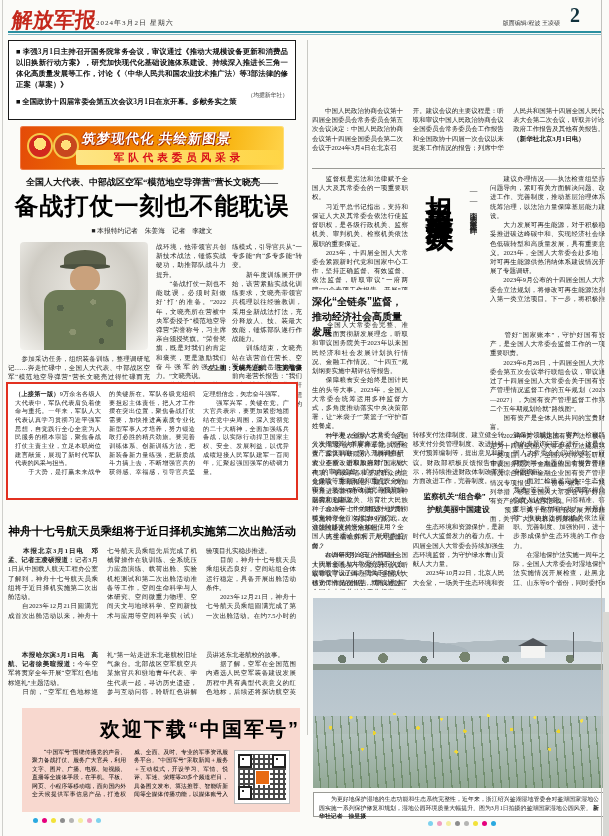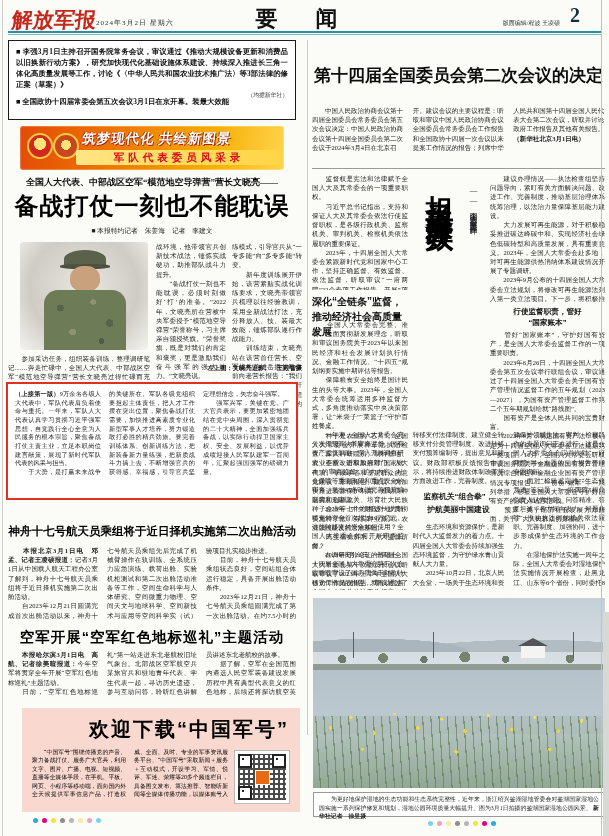--- a/index.html
+++ b/index.html
@@ -58,21 +58,21 @@
   #red-box{left:6px;top:382px;width:292px;height:118px;border:2.5px solid #e23020;background:#fff;padding:6px 7px;box-sizing:border-box;}
   #red-box-inner{column-count:3;column-gap:8px;height:100px;overflow:hidden;}
   
   #sz-headline{left:8px;top:524px;width:288px;font-size:11.5px;font-weight:bold;color:#000;font-family:"Liberation Sans",sans-serif;text-align:right;}
   #sz-body{left:8px;top:546px;width:288px;height:76px;column-count:3;column-gap:9px;}
   
   #kj-headline{left:8px;top:628px;width:288px;font-size:14.5px;font-weight:bold;color:#000;letter-spacing:1px;font-family:"Liberation Sans",sans-serif;}
   #kj-body{left:8px;top:650px;width:288px;height:54px;column-count:3;column-gap:9px;}
   
   #jh-box{left:22px;top:708px;width:278px;height:104px;background:#f8d8cf;}
-  #jh-title{position:absolute;left:0;top:8px;width:278px;text-align:center;font-size:20px;font-weight:bold;color:#000;letter-spacing:2px;font-family:"Liberation Sans",sans-serif;padding-left:28px;}
+  #jh-title{position:absolute;left:0;top:8px;width:278px;text-align:right;font-size:20px;font-weight:bold;color:#000;letter-spacing:2px;font-family:"Liberation Sans",sans-serif;}
   #jh-body{position:absolute;left:10px;top:40px;width:196px;height:56px;column-count:2;column-gap:8px;overflow:hidden;font-size:5.8px;line-height:1.45;}
   #jh-qr{position:absolute;left:212px;top:42px;width:54px;height:52px;background:#fff;border:1px solid #bbb;}
   #jh-qr .qr-pat{position:absolute;left:3px;top:3px;right:3px;bottom:3px;background-image:repeating-linear-gradient(0deg,#2b2b2b 0 2px,transparent 2px 5px),repeating-linear-gradient(90deg,#2b2b2b 0 2px,#fff 2px 5px);opacity:.85;}
   .qr-eye{position:absolute;width:10px;height:10px;border:2px solid #222;background:#fff;}
   .qr-eye:after{content:"";position:absolute;left:2px;top:2px;width:2px;height:2px;background:#222;}
   #qr-eye1{left:3px;top:3px;} #qr-eye2{right:3px;top:3px;} #qr-eye3{left:3px;bottom:3px;}
   #jh-qr .qr-logo{position:absolute;left:20px;top:19px;width:13px;height:13px;background:#e86a12;border:1px solid #fff;}
   
   .dots{position:absolute;display:flex;gap:4px;}
   .dot{width:5px;height:5px;border-radius:50%;}
@@ -109,34 +109,32 @@
   #edge-right-line{left:601px;top:0;width:1px;height:836px;background:#c2c2be;}
   #edge-right-strip{left:603px;top:612px;width:6px;height:224px;background:#d8d8d4;}
 </style>
 </head>
 <body>
 
 <div id="page">
 
   <div class="abs" id="masthead">解放军报</div>
   <div class="abs" id="hdr-date">2024年3月2日  星期六</div>
-  <div class="abs" id="hdr-section">要 闻</div>
   <div class="abs" id="hdr-editors">版面编辑/程波  王凌硕</div>
   <div class="abs" id="hdr-pageno">2</div>
   <div class="abs" id="hdr-rule"></div>
   <div class="abs" id="hdr-rule2"></div>
   <div class="abs" id="v-divider"></div>
 
   <div class="abs" id="brief-box">
     <div class="item jt">■ 李强3月1日主持召开国务院常务会议，审议通过《推动大规模设备更新和消费品以旧换新行动方案》，研究加快现代化基础设施体系建设、持续深入推进长三角一体化高质量发展等工作，讨论《〈中华人民共和国农业技术推广法〉等3部法律的修正案（草案）》</div>
-    <div class="item jt" style="display:inline;">■ 全国政协十四届常委会第五次会议3月1日在京开幕。装最大效能</div>
+    <div class="item jt" style="display:inline;">■ 全国政协十四届常委会第五次会议3月1日在京开幕。多献务实之策</div>
     <div id="brief-src" style="display:inline-block;float:right;">（均据新华社）</div>
   </div>
 
-  <div class="abs ctr" id="cppcc-h2">第十四届全国委员会第二次会议的决定</div>
   <div class="abs clip bodytxt" id="cppcc-body">
     <span class="jt pre">　　中国人民政治协商会议第十四届全国委员会常务委员会第五次会议决定：中国人民政治协商会议第十四届全国委员会第二次会议于2024年3月4日在北京召开。建议会议的主要议程是：听取和审议中国人民政治协商会议全国委员会常务委员会工作报告和全国政协十四届一次会议以来提案工作情况的报告；列席中华人民共和国第十四届全国人民代表大会第二次会议，听取并讨论政府工作报告及其他有关报告。</span>
     <span class="dateline">（新华社北京3月1日电）</span>
   </div>
   <div class="abs" id="cppcc-rule"></div>
 
   <div class="abs" id="banner">
     <div class="emblem" id="emblem1"></div>
     <div class="emblem" id="emblem2"></div>
     <div id="banner-title">筑梦现代化 共绘新图景</div>
@@ -174,21 +172,20 @@
   </div>
 
   <div class="abs ctr" id="sz-headline">神舟十七号航天员乘组将于近日择机实施第二次出舱活动</div>
   <div class="abs clip bodytxt jt" id="sz-body">
     <span class="bold pre">　　本报北京3月1日电　邓孟、记者王凌硕报道：</span><span class="pre">记者3月1日从中国载人航天工程办公室了解到，神舟十七号航天员乘组将于近日择机实施第二次出舱活动。
 　　自2023年12月21日圆满完成首次出舱活动以来，神舟十七号航天员乘组先后完成了机械臂操作在轨训练、全系统压力应急演练、载荷出舱、实验机柜测试和第二次出舱活动准备等工作，空间生命科学与人体研究、空间微重力物理、空间天文与地球科学、空间新技术与应用等空间科学实（试）验项目扎实稳步推进。
 　　目前，神舟十七号航天员乘组状态良好，空间站组合体运行稳定，具备开展出舱活动条件。
 　　2023年12月21日，神舟十七号航天员乘组圆满完成了第一次出舱活动。在约7.5小时的出舱活动中，航天员汤洪波、唐胜杰、江新林密切协同，在空间站机械臂和地面科研人员的配合支持下，完成了天和核心舱太阳翼修复试验等既定任务。</span>
   </div>
 
-  <div class="abs ctr" id="kj-headline">空军开展“空军红色地标巡礼”主题活动</div>
   <div class="abs clip bodytxt jt" id="kj-body">
     <span class="bold pre">　　本报哈尔滨3月1日电　高航、记者徐美暄报道：</span><span class="pre">今年空军将贯穿全年开展“空军红色地标巡礼”主题活动。
 　　日前，“空军红色地标巡礼”第一站走进东北老航校旧址气象台。北部战区空军航空兵某旅官兵和驻地青年代表、学生代表一起，寻访历史遗迹，参与互动问答，聆听红色讲解员讲述东北老航校的故事。
 　　据了解，空军在全国范围内遴选人民空军装备建设发展历程中具有典型代表意义的红色地标，后续还将探访航空英模驾机起飞地、空降兵某部、首次击落U-2飞机阵地纪念碑等共12个红色地标，组织社会公众探访展馆等活动。
 　　“一个红色地标就是一段人民空军奋斗奋飞历史的见证。我们把12个空军红色地标串点成线，全方位呈现人民空军在党的领导下向战奋飞的伟大航程。”空军政治工作部机关人员表示。</span>
   </div>
 
   <div class="abs" id="jh-box">
     <div id="jh-title">欢迎下载“中国军号”</div>
     <div id="jh-body" class="jt pre">　　“中国军号”围绕传播党的声音、聚力备战打仗、服务广大官兵，利用文字、图片、广播、电视、短视频、直播等全媒体手段，在手机、平板、网页、小程序等移动端，面向国内外全天候提供军事信息产品，打造权威、全面、及时、专业的军事资讯服务平台。“中国军号”采取新闻＋服务＋互动模式，开设学习、军情、悦评、军迷、荣耀等20多个频道栏目，具备图文发布、算法推荐、智能听新闻等全媒体传播功能，以媒体账号入驻方式，聚合军队媒体和地方优质军事内容资源。用户可通过各手机应用商店免费下载使用。</div>
@@ -230,22 +227,20 @@
   <div class="abs clip bodytxt jt pre" id="dd-colA-bot">　　全国人大常委会完整、准确、全面贯彻新发展理念，听取和审议国务院关于2023年以来国民经济和社会发展计划执行情况、金融工作情况、“十四五”规划纲要实施中期评估等报告。
 　　保障粮食安全始终是国计民生的头等大事。2023年，全国人大常委会统筹运用多种监督方式，多角度推动落实中央决策部署，让“米袋子”“菜篮子”守护百姓餐桌。
 　　种子是农业的“芯片”。全国人大常委会开展种子法执法检查，深入科研院所、制种基地、农业企业，听取政府部门、人大代表、专家学者和基层群众的意见建议，形成报告、建议，为加快推进资源保护利用、推动良种选育和创新攻关、培育壮大民族种子企业等七个方面进一步贯彻实施种子法、夯实种业振兴、农业强国建设的法治基础。
 　　民生福祉所系，人大监督所向。
 　　2023年8月21日，十四届全国人大常委会第十次委员长会议听取审议了2023年上半年全国人大信访工作情况报告，审议通过了全国人大机关信访工作规定，推动人大信访工作迈出法治化水平迈上新台阶。</div>
   <div class="abs" id="dd-vhead">担当尽责提升实效</div>
   <div class="abs" id="dd-vsub">——全国人大常委会一年来监督工作回眸</div>
   <div class="abs clip bodytxt jt pre" id="dd-colB-top">　　建议办理情况——执法检查组坚持问题导向，紧盯有关方面解决问题、改进工作、完善制度，推动基层治理体系统筹治理，以法治力量保障基层能力建设。
 　　大力发展可再生能源，对于积极稳妥推进碳达峰碳中和、实现经济社会绿色低碳转型和高质量发展，具有重要意义。2023年，全国人大常委会赴多地，对可再生能源供热消纳体系建设情况开展了专题调研。
 　　2023年9月公布的十四届全国人大常委会立法规划，将修改可再生能源法列入第一类立法项目。下一步，将积极推进相关立法工作，着力完善相关法律制度，为可再生能源高质量发展提供有力保障。</div>
-  <div class="abs pre" id="dd-sec2">行使监督职责，管好
-“国家账本”</div>
   <div class="abs clip bodytxt jt pre" id="dd-colB-bot">　　管好“国家账本”，守护好国有资产，是全国人大常委会监督工作的一项重要职责。
 　　2023年6月26日，十四届全国人大常委会第五次会议举行联组会议，审议通过了十四届全国人大常委会关于国有资产管理情况监督工作的五年规划（2023—2027），为国有资产管理监督工作第二个五年期规划绘就“路线图”。
 　　国有资产是全体人民共同的宝贵财富。
 　　2023年9月，制定国有资产法，被确定为十四届全国人大常委会立法规划第一类项目。10月，全国人大常委会听取审议国务院关于金融企业国有资产管理情况综合报告和金融企业国有资产管理情况专项报告——一份份“账本”，一系列举措，彰显全国人大常委会守护好国有资产的决心和坚实步伐。
 　　预算，关乎经济社会发展方方面面，关乎广大人民群众切身福祉。</div>
   <div class="abs clip bodytxt" id="dd-lower">
     <div class="jt pre">　　一年来，全国人大常委会充分发挥预算决算审查监督、国有资产监督职能，深入开展调查研究，不断改进和加强对“国家账本”的审查监督，扩大内容、社会保障等重要政策和重点资金的审查，提出45条改进完善预算编制的意见建议。
 　　2023年，中央财政对地方转移支付资金首次超过10万亿元。这些转移支付资金如何使用？全国人大常委会如何开展审查监督？
 　　在调研充分论证的基础上，十四届全国人大常委会第五次会议听取审议了国务院关于财政转移支付情况的报告，就推动完善转移支付法律制度、建立健全转移支付分类管理制度、改进转移支付预算编制等，提出意见和建议。财政部积极反馈报告中表示，将持续推进财政体制改革等方面改进工作，完善制度。</div>
     <div class="dd-sec3 pre">监察机关“组合拳”，

